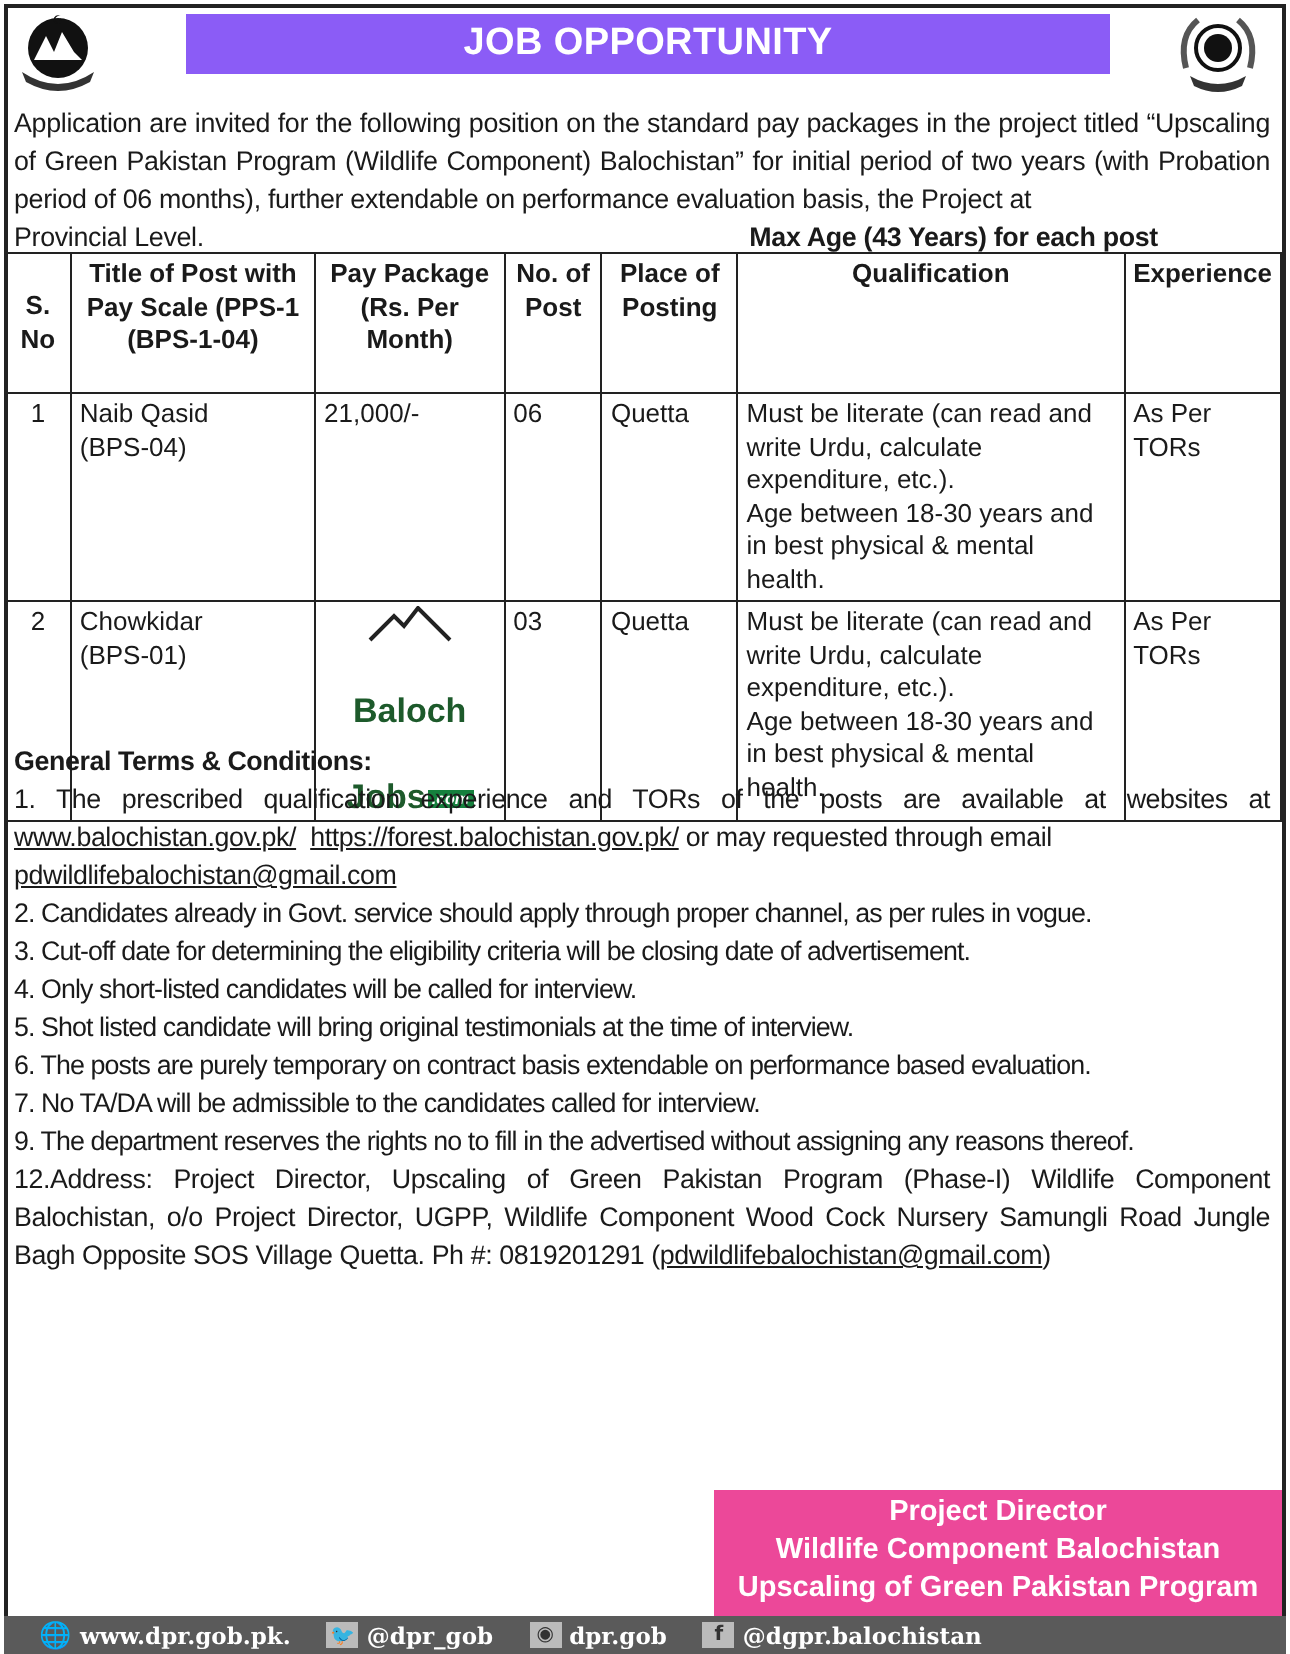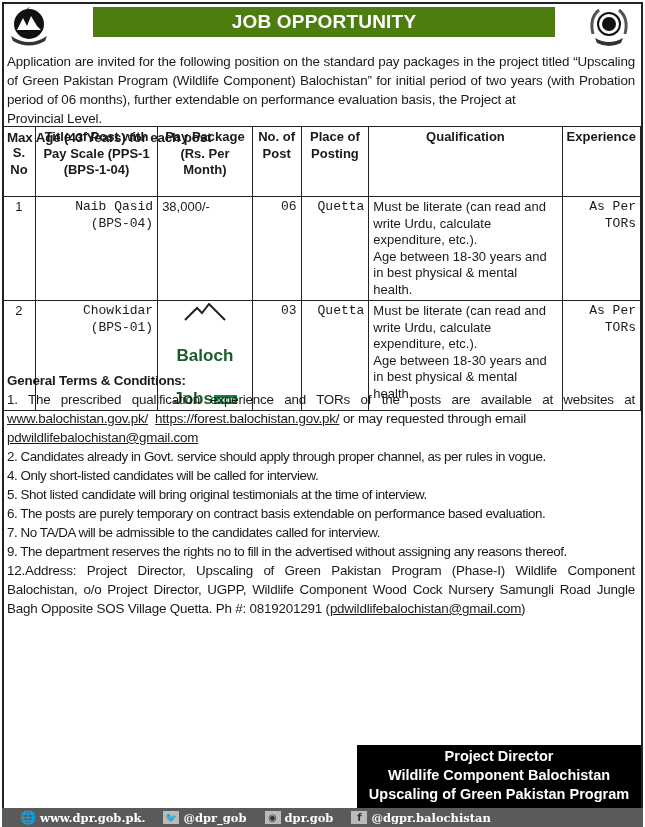--- a/index.html
+++ b/index.html
@@ -2,42 +2,42 @@
 <html><head>
 <meta charset="utf-8">
 <style>
   * { box-sizing: border-box; margin: 0; padding: 0; }
   html, body { width: 645px; height: 827px; background: #fff; overflow: hidden; }
   body { font-family: "Liberation Sans", sans-serif; color: #1a1a1a; position: relative; }
   .frame { position: absolute; left: 2px; top: 2px; width: 641px; height: 823px; border: 2px solid #222; }
   .logo { position: absolute; top: 4px; width: 48px; height: 44px; }
   .logo-left { left: 5px; }
   .logo-right { left: 585px; }
-  .title-bar { position: absolute; left: 93px; top: 7px; width: 462px; height: 30px; background: #4d7c0f; color: #fff;
+  .title-bar { position: absolute; left: 93px; top: 7px; width: 462px; height: 30px; background: #8b5cf6; color: #fff;
     font-weight: bold; font-size: 19px; display: flex; align-items: center; justify-content: center; letter-spacing: 0.2px; }
   .intro { position: absolute; left: 7px; top: 52px; width: 628px; font-size: 13.4px; line-height: 19px; text-align: justify; text-align-last: left; letter-spacing: -0.15px; }
-  .intro-last { display: flex; justify-content: space-between; flex-direction: column; }
-  .maxage { font-weight: bold; margin-right: 115px; }
+  .intro-last { display: flex; justify-content: space-between; }
+  .maxage { font-weight: bold; margin-right: 56px; }
   table.jobs { position: absolute; left: 2px; top: 126px; width: 639px; border-collapse: collapse; font-size: 13px; line-height: 16.5px; }
   table.jobs th, table.jobs td { border: 1.3px solid #222; vertical-align: top; padding: 2px 4px; }
   table.jobs th { font-weight: bold; text-align: center; height: 70px; }
   table.jobs td { height: 86px; }
-  td.c { text-align: right; font-family: Liberation Mono, monospace; }
+  td.c { text-align: left; }
   td.sno { vertical-align: middle; text-align: center; }
   td.qual { padding-left: 8px; }
   .bj-logo { display: flex; flex-direction: column; align-items: center; margin-top: 0; gap: 27px; }
   .bj-baloch { color: #1d5a2b; font-weight: bold; font-size: 17px; line-height: 16px; }
   .bj-jobs { color: #1d5a2b; font-weight: bold; font-size: 17px; line-height: 16px; }
   .bj-com { background: #15803d; color: #fff; font-size: 8px; padding: 0 2px; vertical-align: middle; margin-left: 1px; font-style: italic; }
   .terms { position: absolute; left: 7px; top: 371px; width: 628px; font-size: 13.4px; line-height: 19px; letter-spacing: -0.2px; }
   .terms-title { font-weight: bold; }
   .term { text-align: justify; }
   .term.tight { letter-spacing: -0.45px; }
   .link { text-decoration: underline; }
-  .director-box { position: absolute; left: 357px; top: 745px; width: 284px; height: 63px; background: #000000; color: #fff;
+  .director-box { position: absolute; left: 357px; top: 745px; width: 284px; height: 63px; background: #ec4899; color: #fff;
     font-weight: bold; font-size: 14.5px; line-height: 19px; text-align: center; padding-top: 2px; }
   .ab-no { position: absolute; left: 17px; top: 832px; font-weight: normal; font-size: 21px; }
   .footer { position: absolute; left: 2px; top: 808px; width: 641px; height: 19px; background: #5a5a5a; color: #fff;
     display: flex; align-items: center; font-family: "DejaVu Serif", serif; font-weight: bold; font-size: 11.5px; padding-left: 18px; gap: 6px; }
   .f-item { display: flex; align-items: center; gap: 4px; margin-right: 12px; }
   .f-icon { display: inline-flex; width: 16px; height: 13px; background: #bbb; color: #333; font-size: 10px; align-items: center; justify-content: center; font-family: "DejaVu Sans", sans-serif; }
   .f-globe { background: transparent; color: #fff; font-size: 13px; }
 </style>
 </head>
 <body>
@@ -88,21 +88,21 @@
       <th>Experience</th>
     </tr>
   </thead>
   <tbody>
     <tr>
       <td class="sno">1</td>
       <td class="c">
         <div>Naib Qasid</div>
         <div>(BPS-04)</div>
       </td>
-      <td>38,000/-</td>
+      <td>21,000/-</td>
       <td class="c">06</td>
       <td class="c">Quetta</td>
       <td class="qual">
         <div>Must be literate (can read and write Urdu, calculate expenditure, etc.).</div>
         <div>Age between 18-30 years and in best physical &amp; mental health.</div>
       </td>
       <td class="c">As Per TORs</td>
     </tr>
     <tr>
       <td class="sno">2</td>
@@ -133,20 +133,21 @@
 <div class="terms">
   <div class="terms-title">General Terms &amp; Conditions:</div>
   <div class="term">
     <span>1. The prescribed qualification experience and TORs of the posts are available at websites at</span>
     <span class="link">www.balochistan.gov.pk/</span>&nbsp;
     <span class="link">https://forest.balochistan.gov.pk/</span>
     <span>or may requested through email</span><br>
     <span class="link">pdwildlifebalochistan@gmail.com</span>
   </div>
   <div class="term tight">2.  Candidates already in Govt. service should apply through proper channel, as per rules in vogue.</div>
+  <div class="term tight">3.  Cut-off date for determining the eligibility criteria will be closing date of advertisement.</div>
   <div class="term tight">4.  Only short-listed candidates will be called for interview.</div>
   <div class="term tight">5.  Shot listed candidate will bring original testimonials at the time of interview.</div>
   <div class="term tight">6.  The posts are purely temporary on contract basis extendable on performance based evaluation.</div>
   <div class="term tight">7.  No TA/DA will be admissible to the candidates called for interview.</div>
   <div class="term tight">9.  The department reserves the rights no to fill in the advertised without assigning any reasons thereof.</div>
   <div class="term">
     <span>12.Address: Project Director, Upscaling of Green Pakistan Program (Phase-I) Wildlife Component Balochistan, o/o Project Director, UGPP, Wildlife Component Wood Cock Nursery Samungli Road Jungle Bagh Opposite SOS Village Quetta. Ph #: 0819201291 (</span><span class="link">pdwildlifebalochistan@gmail.com</span><span>)</span>
   </div>
 </div>
 

